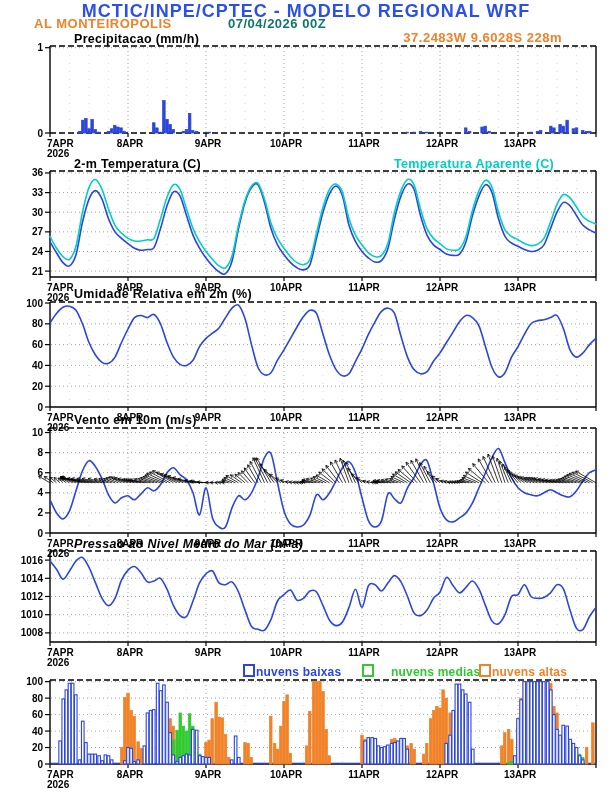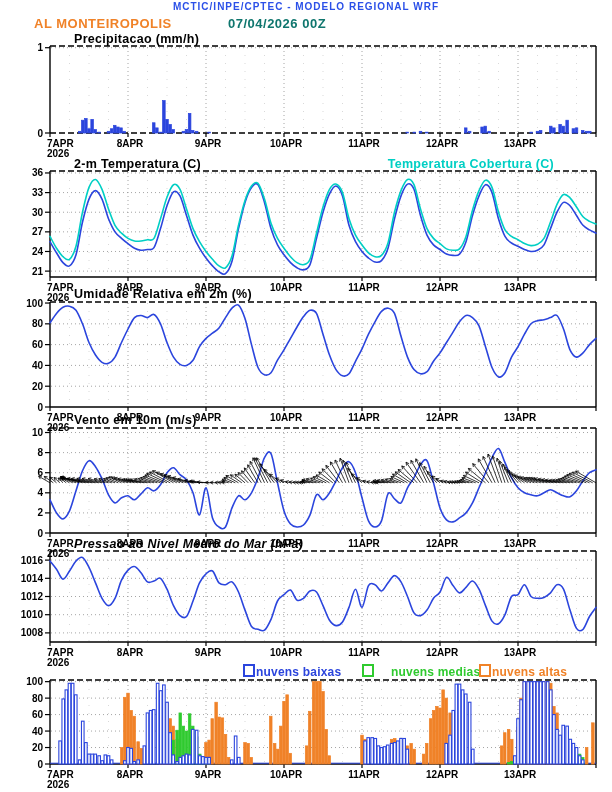--- a/index.html
+++ b/index.html
@@ -1,19 +1,19 @@
 <!DOCTYPE html>
 <html><head>
 <meta charset="utf-8">
 <style>
   html,body{margin:0;padding:0;background:#ffffff;}
   .canvas{position:relative;width:612px;height:792px;background:#ffffff;overflow:hidden;
           font-family:"Liberation Sans",sans-serif;}
   .txt{position:absolute;white-space:nowrap;font-weight:bold;}
-  .hdr-title{top:1px;left:0;right:0;text-align:center;font-size:10px;letter-spacing:1px;}
+  .hdr-title{top:1px;left:0;right:0;text-align:center;font-size:18px;letter-spacing:1px;}
   .hdr-station{top:16px;left:34px;font-size:13px;letter-spacing:.5px;}
   .hdr-run{top:16px;left:228px;font-size:13px;letter-spacing:.5px;}
   .hdr-coords{top:30px;right:50px;font-size:13px;letter-spacing:.5px;}
   .ptitle{color:#000;font-size:12.5px;letter-spacing:.3px;}
   .lgitem{font-size:12px;letter-spacing:.2px;}
   .lgbox{display:inline-block;width:8px;height:9px;border:2px solid #000;background:#fff;
          vertical-align:-1px;margin-right:1px;}
   svg{position:absolute;top:0;left:0;}
 </style>
 </head>
@@ -818,24 +818,25 @@
           <rect x="575.2" y="747.5294117647059" width="2.6" height="16.470588235294144" fill="#ffffff" stroke="#2b45dd" stroke-width="1.1"></rect>
           <rect x="578.3199999999999" y="755.7647058823529" width="2.6" height="8.235294117647072" fill="#ffffff" stroke="#2b45dd" stroke-width="1.1"></rect>
           <rect x="581.44" y="759.8823529411765" width="2.6" height="4.117647058823536" fill="#ffffff" stroke="#2b45dd" stroke-width="1.1"></rect>
         </g>
       </g>
     </svg>
 
   <div class="txt hdr-title" style="color: rgb(43, 80, 232);">MCTIC/INPE/CPTEC - MODELO REGIONAL WRF</div>
   <div class="txt hdr-station" style="color: rgb(240, 130, 40);">AL MONTEIROPOLIS</div>
   <div class="txt hdr-run" style="color: #0f766e;">07/04/2026 00Z</div>
+  <div class="txt hdr-coords" style="color: rgb(240, 130, 40);">37.2483W 9.6028S 228m</div>
 
   <div class="txt ptitle" style="left:74px;top:32px;">Precipitacao (mm/h)</div>
   <div class="txt ptitle" style="left:74px;top:157px;">2-m Temperatura (C)</div>
-  <div class="txt ptitle" style="right: 58px; top: 157px; color: rgb(0, 207, 196);">Temperatura Cobertura (C)</div>
+  <div class="txt ptitle" style="right: 58px; top: 157px; color: rgb(0, 207, 196);">Temperatura Aparente (C)</div>
   <div class="txt ptitle" style="left:74px;top:287px;">Umidade Relativa em 2m (%)</div>
   <div class="txt ptitle" style="left:74px;top:413px;">Vento em 10m (m/s)</div>
   <div class="txt ptitle" style="left:74px;top:537px;font-style:italic;">Pressao ao Nivel Medio do Mar (hPa)</div>
 
   <div class="txt lgitem" style="left:243px;top:664px;">
     <span class="lgbox" style="border-color: rgb(43, 69, 221);"></span><span style="color: rgb(43, 69, 221);">nuvens baixas</span>
   </div>
   <div class="txt lgitem" style="left:362px;top:664px;">
     <span class="lgbox" style="border-color: rgb(47, 202, 47);"></span><span style="color: rgb(47, 202, 47); padding-left: 16px;">nuvens medias</span>
   </div>

